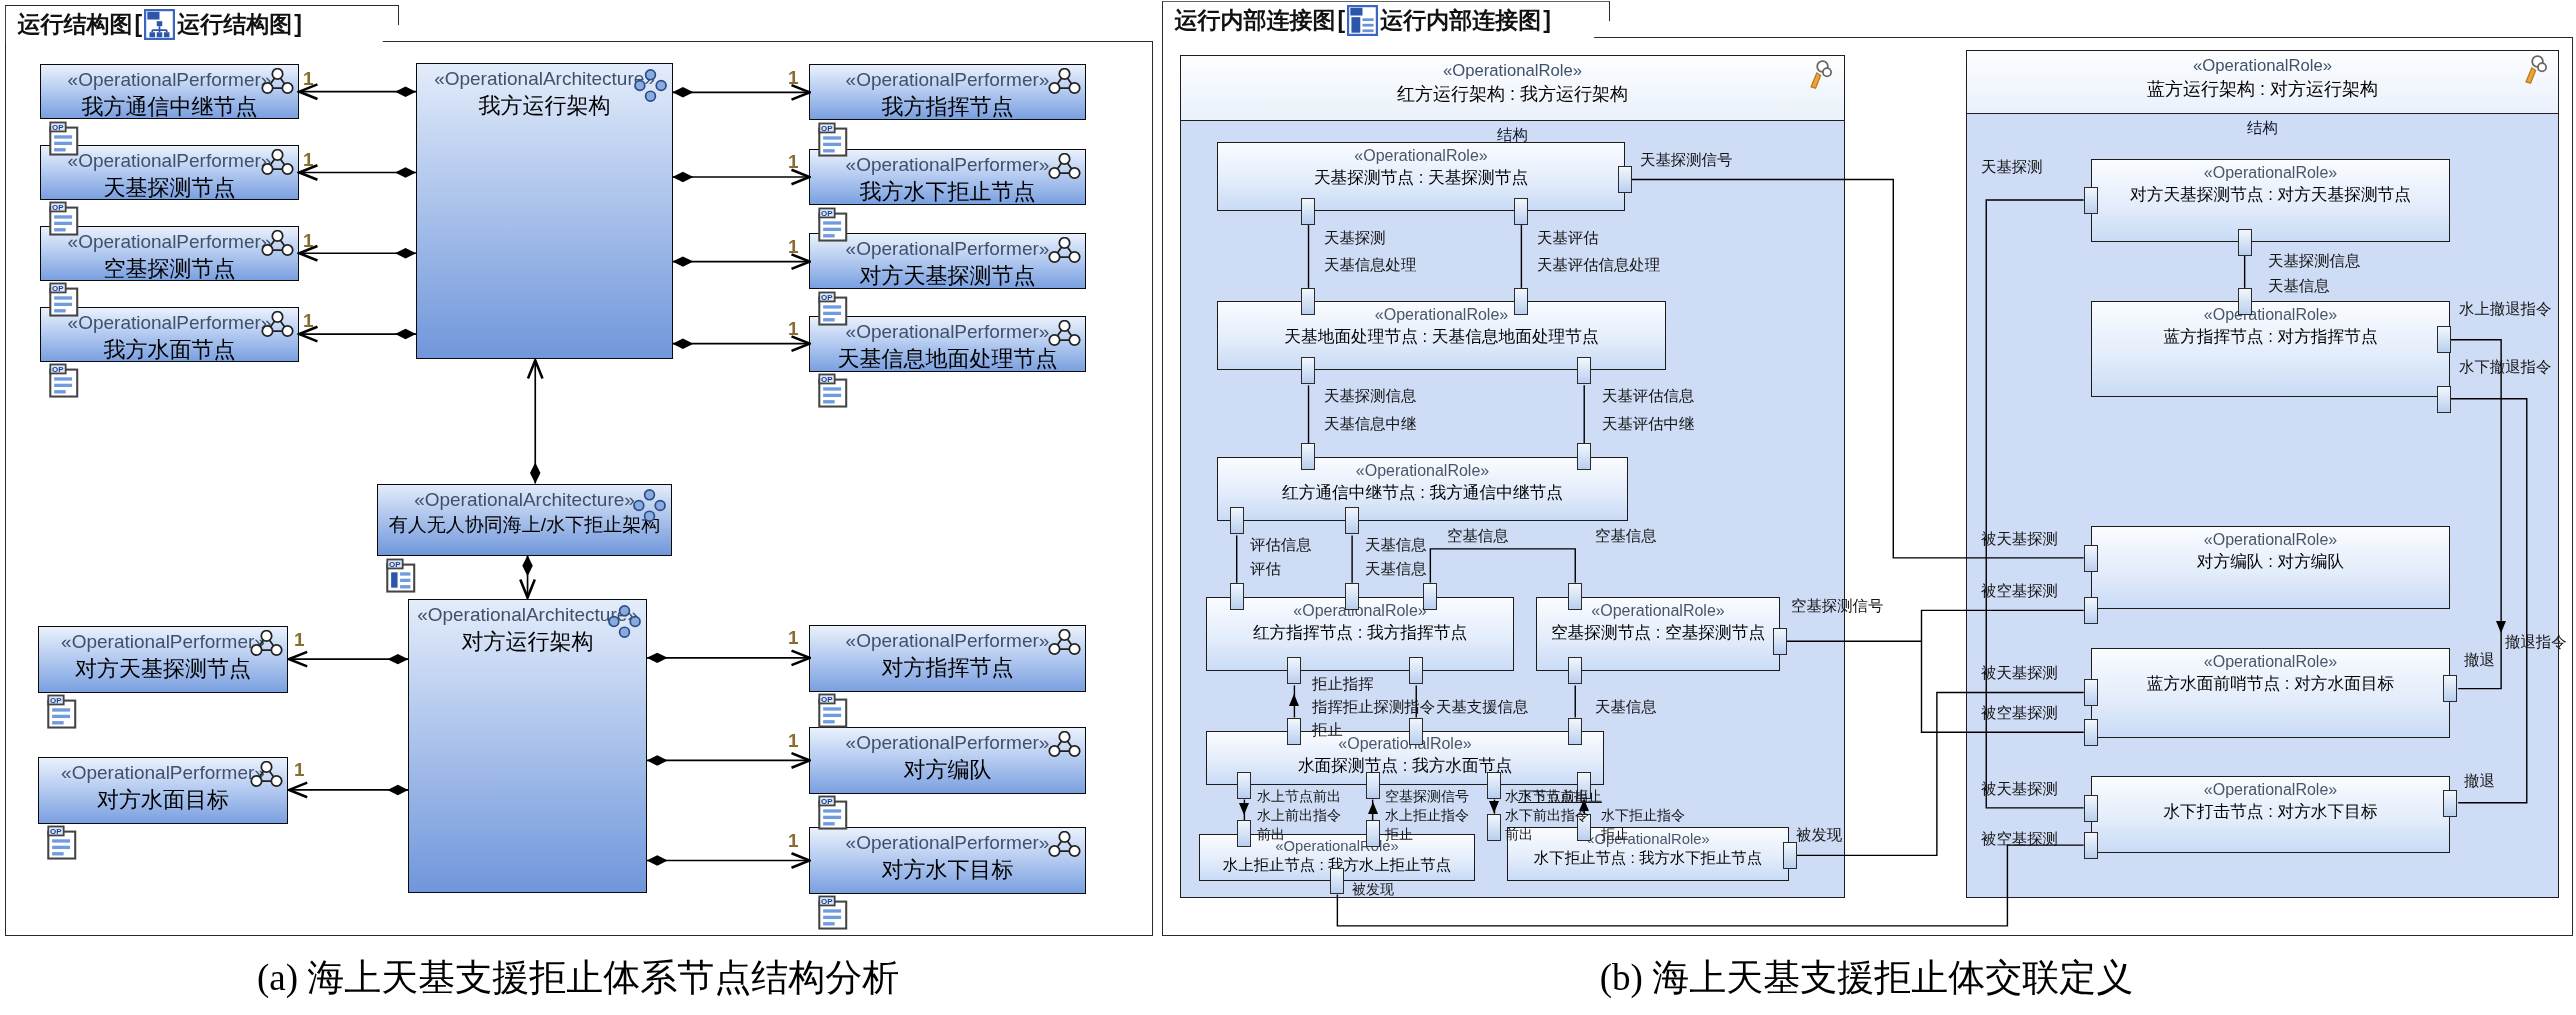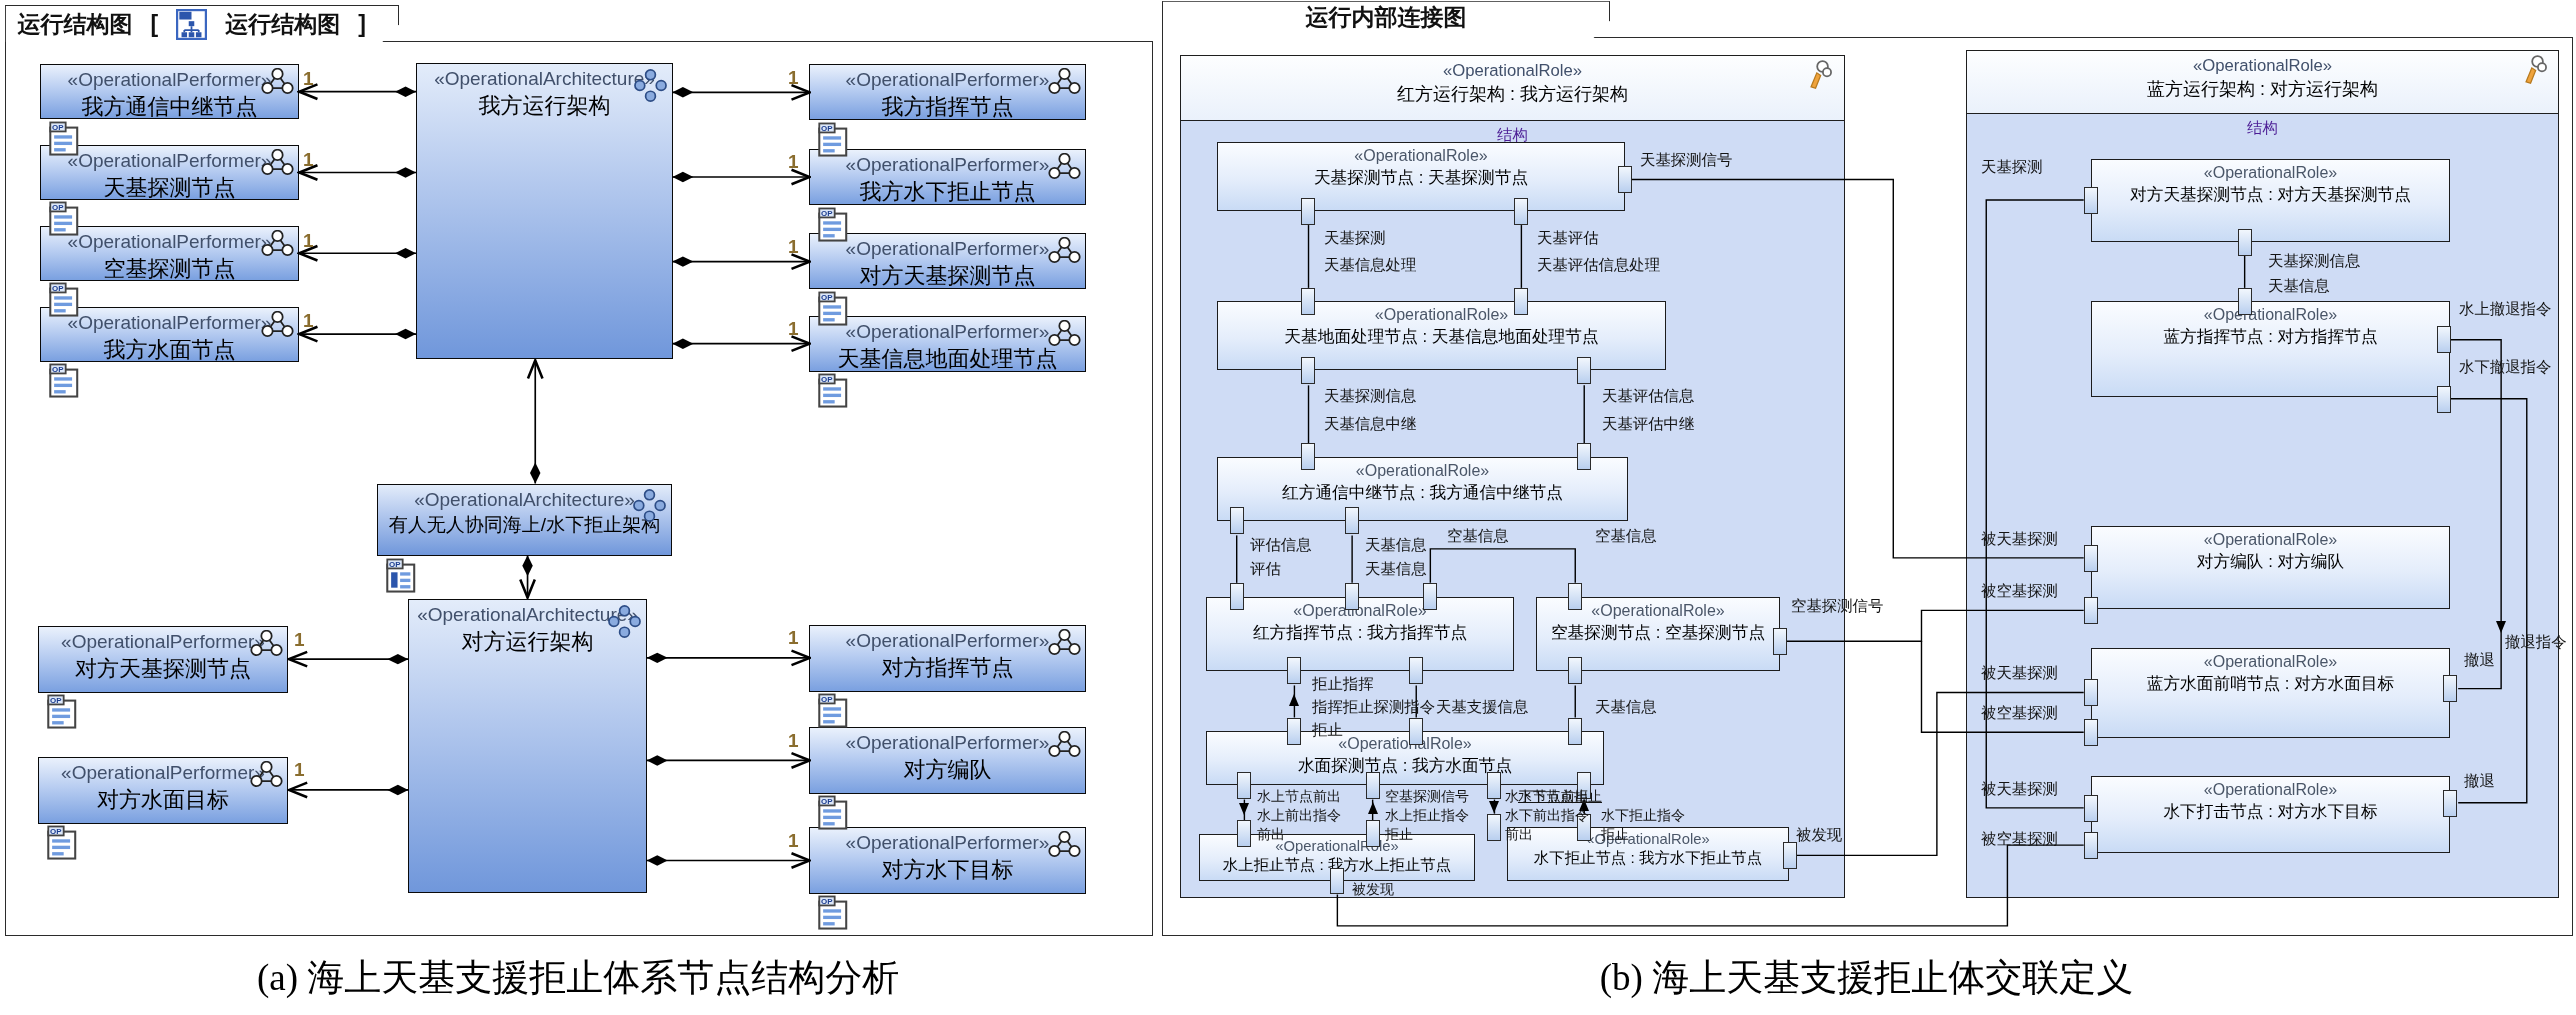--- a/index.html
+++ b/index.html
@@ -1,40 +1,40 @@
 <!DOCTYPE html>
 <html style="font-size:10.3px"><head>
 <meta charset="utf-8">
 <style>
   html,body{margin:0;padding:0;background:#fff;}
   #stage{position:relative;width:2576px;height:1015px;background:#fff;overflow:hidden;
          font-family:"Liberation Sans",sans-serif;}
   .frame{position:absolute;border:1.9px solid #2b2b2b;background:#fff;z-index:0;}
   .tabbar{position:absolute;border:1.9px solid #2b2b2b;border-bottom:none;background:#fff;z-index:4;
-          display:flex;align-items:center;gap:18px;padding:0 11.5px;font-size:23px;font-weight:bold;color:#111;
+          display:flex;align-items:center;gap:2px;padding:0 11.5px;font-size:23px;font-weight:bold;color:#111;
           clip-path:polygon(0 0,100% 0,100% 52%,calc(100% - 16.7px) 100%,0 100%);}
   .tabbar .tico{flex:0 0 auto;}
   .cap{position:absolute;text-align:center;font-family:"Liberation Serif","DejaVu Serif",serif;
        font-size:37px;color:#000;z-index:3;}
   
   .perf,.arch{position:absolute;border:1.9px solid #0a0a0a;z-index:2;box-sizing:border-box;text-align:center;}
   .perf{background:linear-gradient(180deg,#eaf1fc 0%,#b8cdf1 45%,#7aa0e0 100%);}
   .arch{background:linear-gradient(180deg,#e3ecfa 0%,#b4c9ee 40%,#7097db 100%);}
   .perf .st,.arch .st{margin-top:3.8px;font-size:19px;color:#41506b;}
   .perf .nm,.arch .nm{font-size:22px;color:#000;margin-top:1.3px;}
   .mult{position:absolute;font-size:19px;color:#8a6d2e;z-index:7;font-weight:bold;}
   .badge{position:absolute;z-index:2;}
   .cicon{position:absolute;z-index:3;}
   
   .cont{position:absolute;border:1.9px solid #1e1e1e;background:#cfdcf5;z-index:1;box-sizing:border-box;}
   .cont .hd{position:absolute;left:0;top:0;right:0;background:linear-gradient(180deg,#fdfeff,#eaf1fb);
             border-bottom:1.9px solid #1e1e1e;text-align:center;}
   .cont .hd .st{font-size:16.7px;color:#41506b;margin-top:5.1px;}
   .cont .hd .nm{font-size:18px;color:#000;margin-top:1.3px;}
-  .cont .sep{position:absolute;left:0;right:0;text-align:center;font-size:15.4px;color:#4c1d95;}
+  .cont .sep{position:absolute;left:0;right:0;text-align:center;font-size:15.4px;color:#0f172a;}
   .role{position:absolute;border:1.6px solid #1c1c1c;z-index:3;box-sizing:border-box;text-align:center;
         background:linear-gradient(180deg,#fafcff 0%,#e4edfb 55%,#c9dbf5 100%);}
   .role .st{font-size:16px;color:#4a5668;margin-top:3.8px;}
   .role .nm{font-size:16.7px;color:#000;margin-top:1.3px;}
   .role.small .st{font-size:14.8px;margin-top:2.6px;}
   .role.small .nm{font-size:15.4px;}
   .port{position:absolute;width:14px;height:27px;box-sizing:border-box;border:1.3px solid #2b2b2b;
         background:linear-gradient(180deg,#f2f7fd,#b9cfef);z-index:6;}
   .lbl{position:absolute;white-space:nowrap;font-size:15.4px;color:#141414;z-index:7;}
   .lbl.sm{font-size:14px;}
@@ -61,21 +61,21 @@
       <rect x="5" y="21" width="5" height="4.5" fill="#2c56ac"></rect>
       <rect x="11.5" y="21" width="5" height="4.5" fill="#2c56ac"></rect>
       <rect x="18" y="21" width="5" height="4.5" fill="#2c56ac"></rect>
     </svg>
     <span>运行结构图</span>
       <span>]</span>
   </div>
   <div class="cap" style="left:5.1px;top:953px;width:1146px;">(a) 海上天基支援拒止体系节点结构分析</div>
 
   <div class="frame" style="left:1162px;top:37px;width:1409px;height:897px;"></div>
-  <div class="tabbar" style="left:1162px;top:1.3px;width:423px;height:36px;flex-direction:column;">
+  <div class="tabbar" style="left:1162px;top:1.3px;width:423px;height:36px;">
     <span>运行内部连接图</span>
     <span>[</span>
     <svg class="tico" width="31" height="31" viewBox="0 0 28 28">
       <rect x="1" y="1" width="26" height="26" fill="#fff" stroke="#3a66c0" stroke-width="2"></rect>
       <rect x="3" y="2.5" width="11" height="7" fill="#2c56ac"></rect>
       <rect x="4" y="11" width="8" height="14" fill="#2c56ac"></rect>
       <rect x="14" y="12" width="10" height="2.5" fill="#6e93d6"></rect>
       <rect x="14" y="17" width="10" height="2.5" fill="#6e93d6"></rect>
       <rect x="14" y="22" width="10" height="2.5" fill="#6e93d6"></rect>
     </svg>

